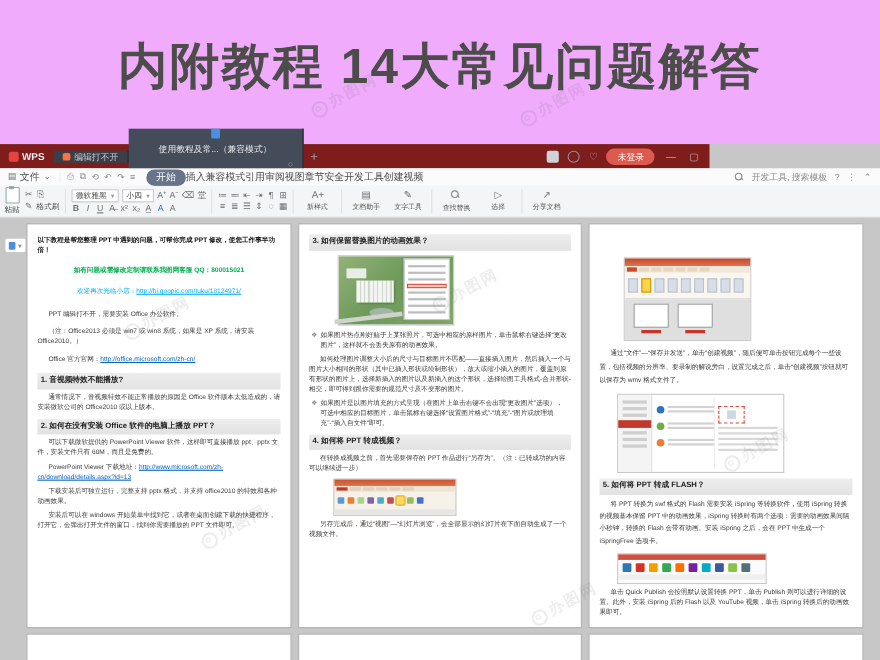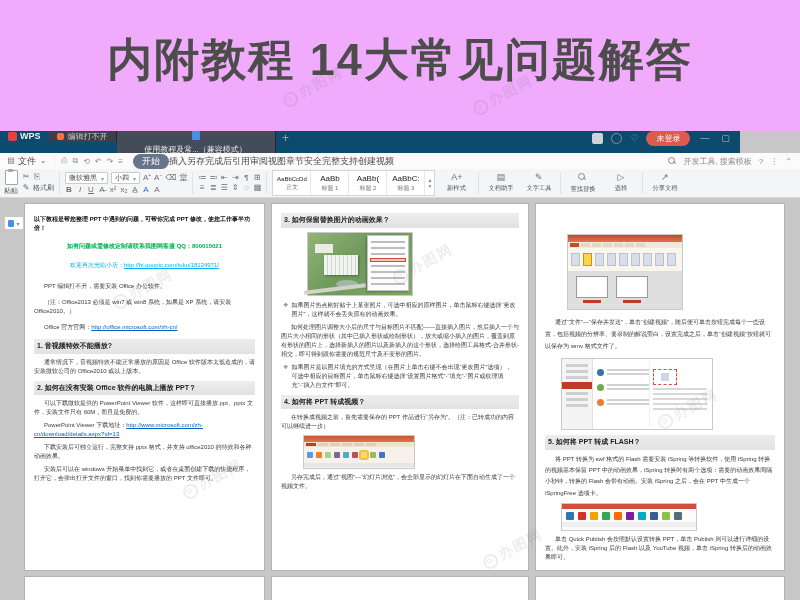--- a/index.html
+++ b/index.html
@@ -3,22 +3,22 @@
 <meta charset="utf-8">
 <style>
   html,body{margin:0;padding:0;background:#888;}
   #app{position:relative;width:800px;height:600px;overflow:hidden;background:#c7c7c7;
        font-family:"Liberation Sans",sans-serif;-webkit-font-smoothing:antialiased;}
   
   .banner{position:absolute;left:0;top:0;width:800px;height:131px;background:#f0abfc;}
   .banner-title{position:absolute;left:0;right:0;top:30px;text-align:center;
        font-size:45px;font-weight:600;color:#4c4c4a;letter-spacing:2px;margin:0;}
   
-  .titlebar{position:absolute;left:0;top:131px;width:740px;height:22px;background:#0c4a6e;
-       display:flex;align-items:flex-start;color:#d7dade;font-size:8px;}
+  .titlebar{position:absolute;left:0;top:131px;width:645px;height:22px;background:#7f1d1d;
+       display:flex;align-items:center;color:#d7dade;font-size:8px;}
   .logo{display:flex;align-items:center;gap:3px;padding:0 8px;font-weight:bold;font-size:9px;color:#eceff2;}
   .logo-mark{width:9px;height:9px;background:#e64340;border-radius:2px;display:inline-block;}
   .tb-tab{display:flex;align-items:center;gap:4px;padding:0 8px;border-right:1px solid #22262c;}
   .tab-store{background:#3a4049;color:#c9ccd1;}
   .store-ic{width:7px;height:7px;background:#ff7043;border-radius:2px;display:inline-block;}
   .tab-doc{background:#454c59;color:#e8eaed;width:142px;flex-direction:column;}
   .doc-ic{width:8px;height:9px;background:#4a90e2;border-radius:1px;display:inline-block;}
   .tab-doc .mini{margin-left:auto;color:#a7adb6;font-size:8px;}
   .tab-doc .mini+.mini{margin-left:3px;}
   .tab-new{display:flex;align-items:center;justify-content:center;width:20px;color:#9aa0a8;font-size:12px;}
@@ -195,27 +195,27 @@
       <span>⎙</span>
       <span>⧉</span>
       <span>⟲</span>
       <span>↶</span>
       <span>↷</span>
       <span>≡</span>
     </div>
     <div class="menu-tabs">
       <span class="menu-tab active">开始</span>
       <span class="menu-tab">插入</span>
-      <span class="menu-tab">另存完成后</span>
+      <span class="menu-tab">兼容模式</span>
       <span class="menu-tab">引用</span>
       <span class="menu-tab">审阅</span>
       <span class="menu-tab">视图</span>
       <span class="menu-tab">章节</span>
       <span class="menu-tab">安全</span>
-      <span class="menu-tab">完整支持</span>
+      <span class="menu-tab">开发工具</span>
       <span class="menu-tab">创建视频</span>
     </div>
     <div class="mb-right">
       <span class="mag"></span>
       <span>开发工具, 搜索模板</span>
       <span>?</span>
       <span>⋮</span>
       <span>⌃</span>
     </div>
   </div>
@@ -278,42 +278,20 @@
       <div class="rrow">
         <span class="ric">≡</span>
         <span class="ric">≣</span>
         <span class="ric">☰</span>
         <span class="ric">⇕</span>
         <span class="ric">◌</span>
         <span class="ric">▦</span>
       </div>
     </div>
     <div class="rsep"></div>
-    <div class="styles-box">
-      <div class="style-cell">
-        <span class="pv">AaBbCcDd</span>
-        <span class="lb">正文</span>
-      </div>
-      <div class="style-cell">
-        <span class="pv">AaBb</span>
-        <span class="lb">标题 1</span>
-      </div>
-      <div class="style-cell">
-        <span class="pv">AaBb(</span>
-        <span class="lb">标题 2</span>
-      </div>
-      <div class="style-cell">
-        <span class="pv">AaBbC:</span>
-        <span class="lb">标题 3</span>
-      </div>
-      <div class="style-arrows">
-        <span>▲</span>
-        <span>▼</span>
-      </div>
-    </div>
     <div class="tool">
       <span class="tic">A+</span>
       <span class="tlb">新样式</span>
     </div>
     <div class="rsep"></div>
     <div class="tool">
       <span class="tic">▤</span>
       <span class="tlb">文档助手</span>
     </div>
     <div class="tool">

